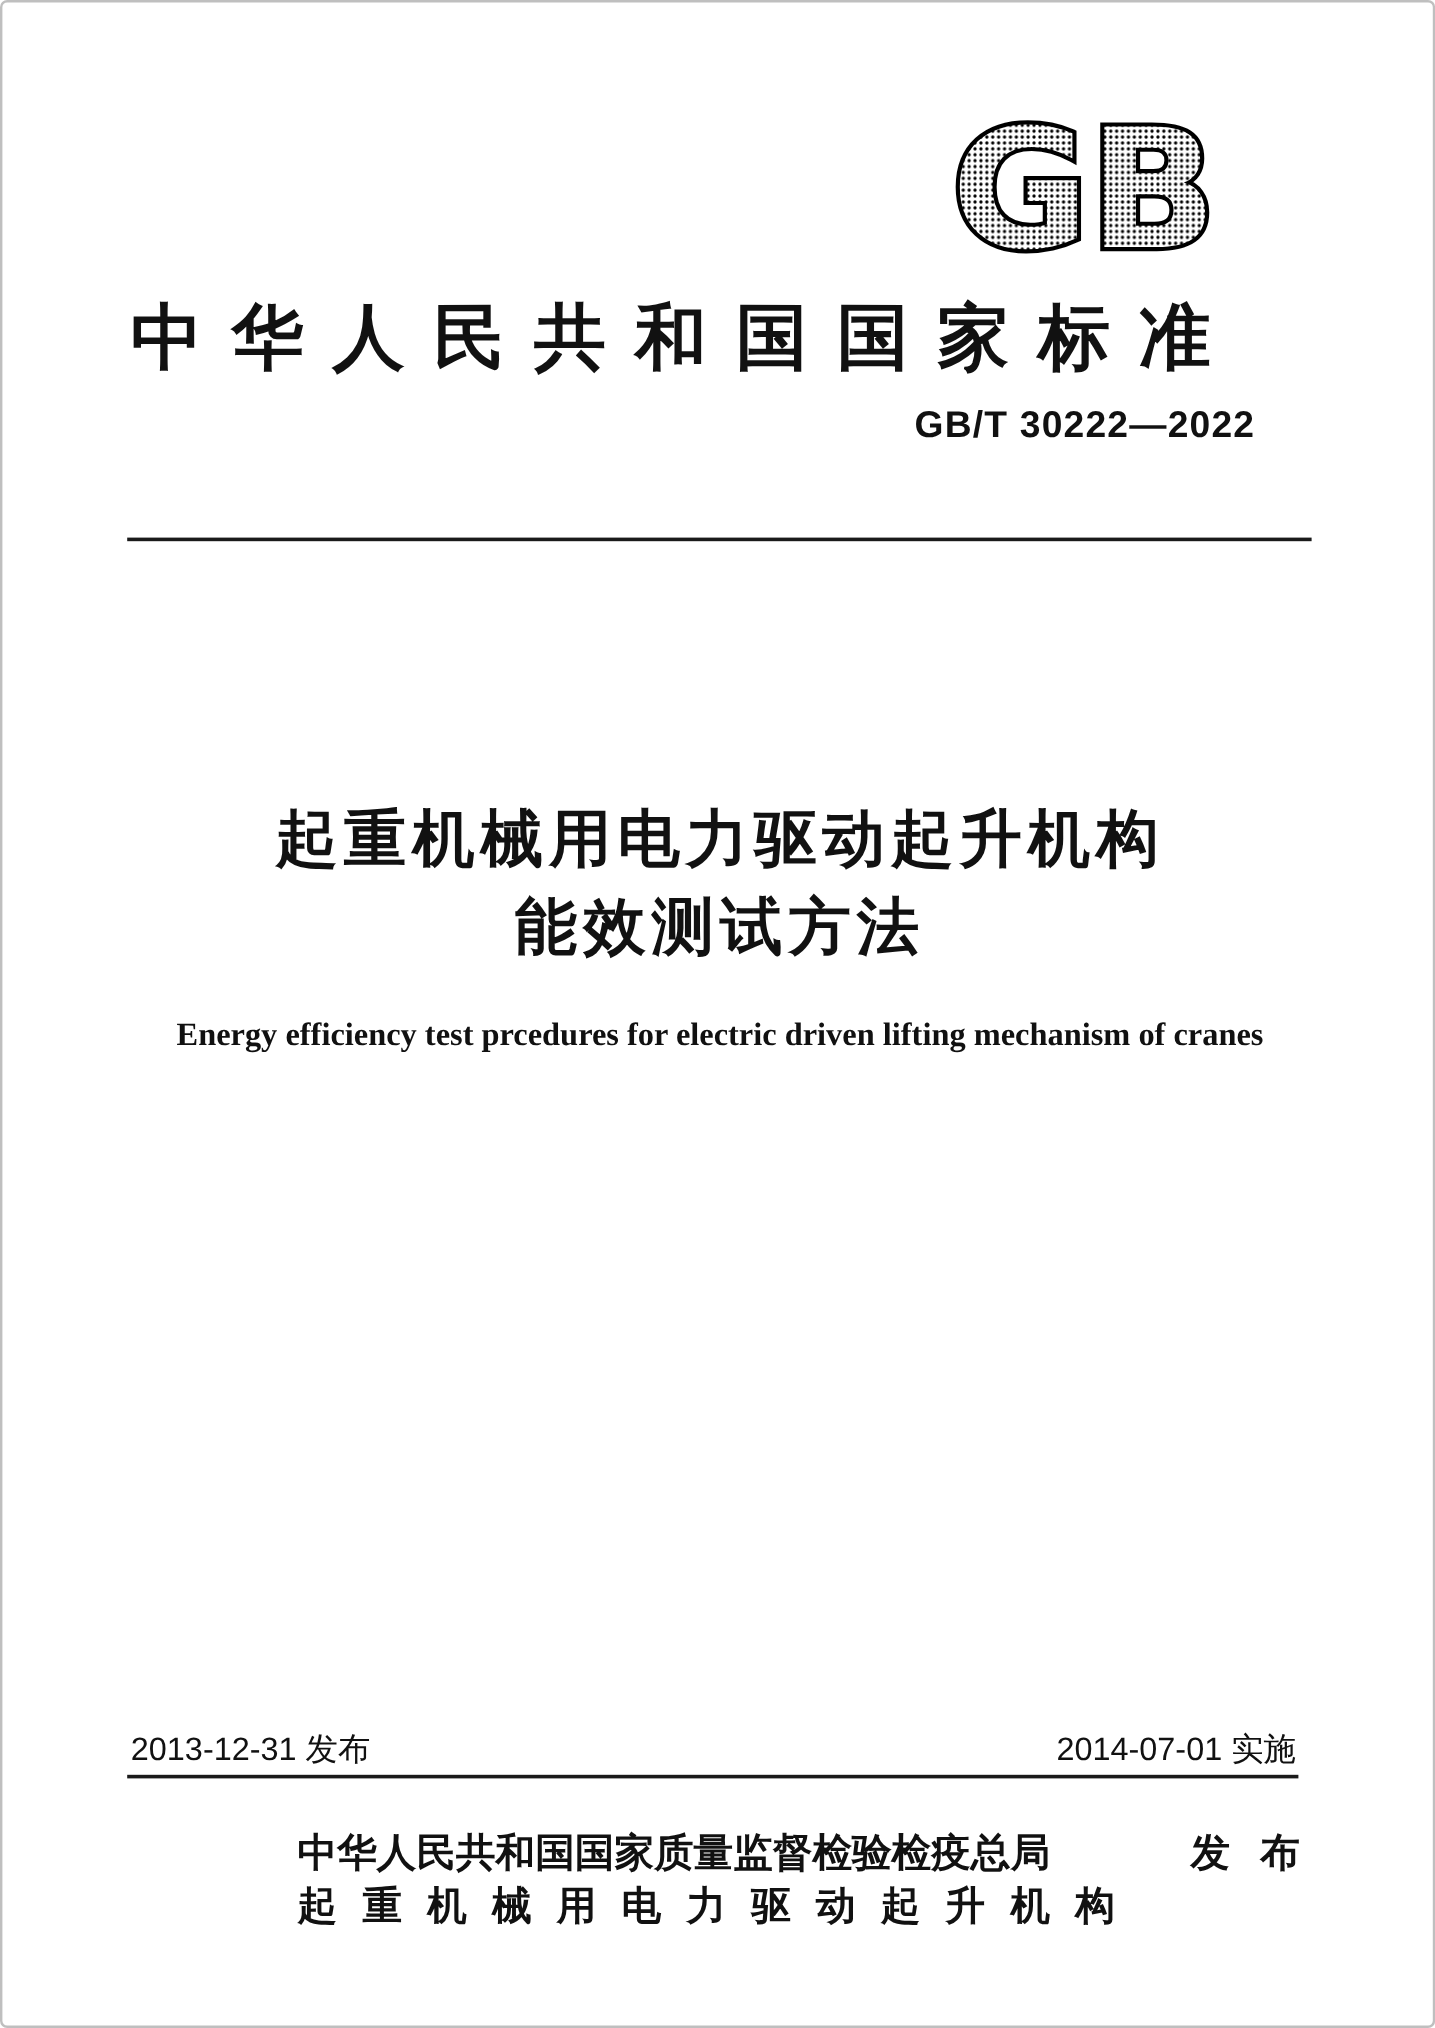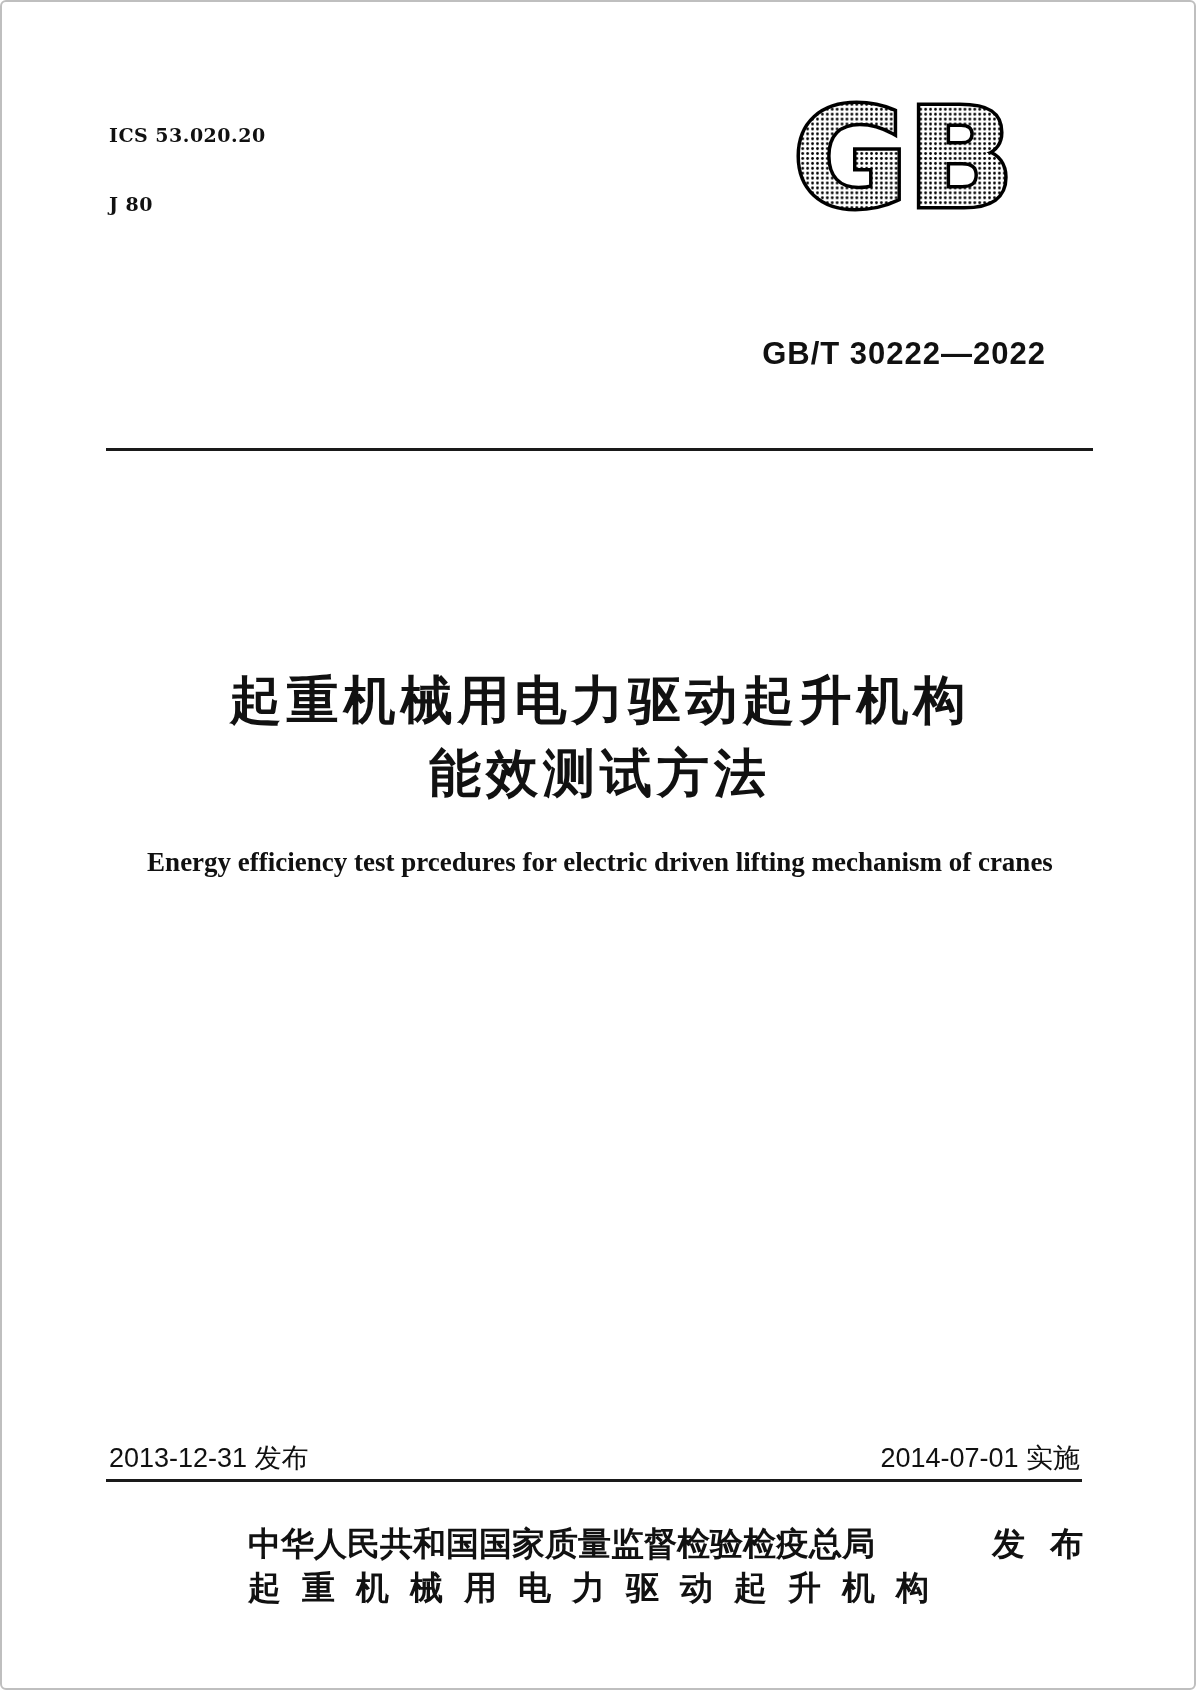--- a/index.html
+++ b/index.html
@@ -133,35 +133,32 @@
     margin-left: 42px;
     letter-spacing: 8px;
     white-space: nowrap;
   }
 </style>
 </head>
 <body>
 
 <div class="page">
 
-  <div class="ics-block">
-    <div>ICS 53.020.20</div>
-    <div>J 80</div>
-  </div>
 
   <svg class="gb-logo" viewBox="0 0 240 120" aria-hidden="true">
     <defs>
       <pattern id="halftone" width="5" height="5" patternUnits="userSpaceOnUse">
         <rect width="5" height="5" fill="#ffffff"></rect>
         <circle cx="2.5" cy="2.5" r="1.4" fill="#000000"></circle>
       </pattern>
     </defs>
     <text x="120" y="111" text-anchor="middle" font-family="DejaVu Sans, sans-serif" font-weight="bold" font-size="140" textLength="225" lengthAdjust="spacingAndGlyphs" fill="url(#halftone)" stroke="#000000" stroke-width="7" paint-order="stroke">GB</text>
   </svg>
 
+  <div class="heading">中华人民共和国国家标准</div>
 
   <div class="std-number">GB/T 30222—2022</div>
 
   <div class="rule rule-top"></div>
 
   <div class="title-cn">
     <div>起重机械用电力驱动起升机构</div>
     <div>能效测试方法</div>
   </div>
 

